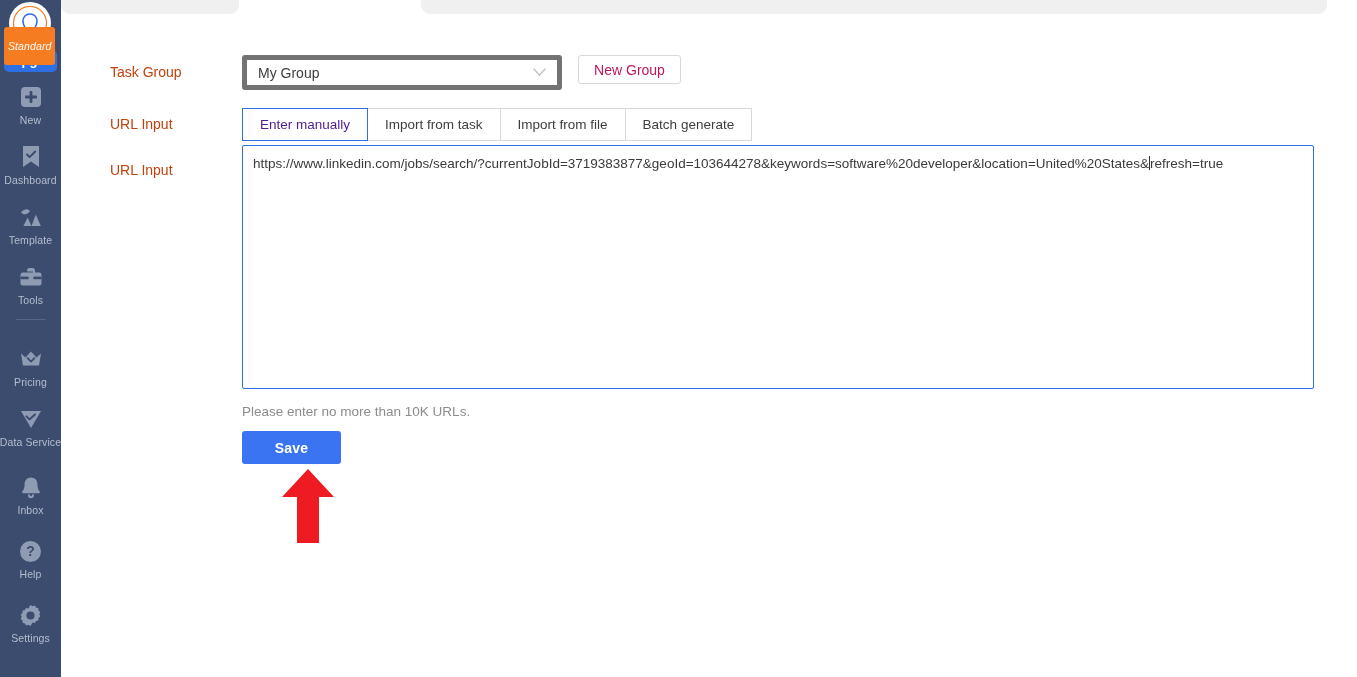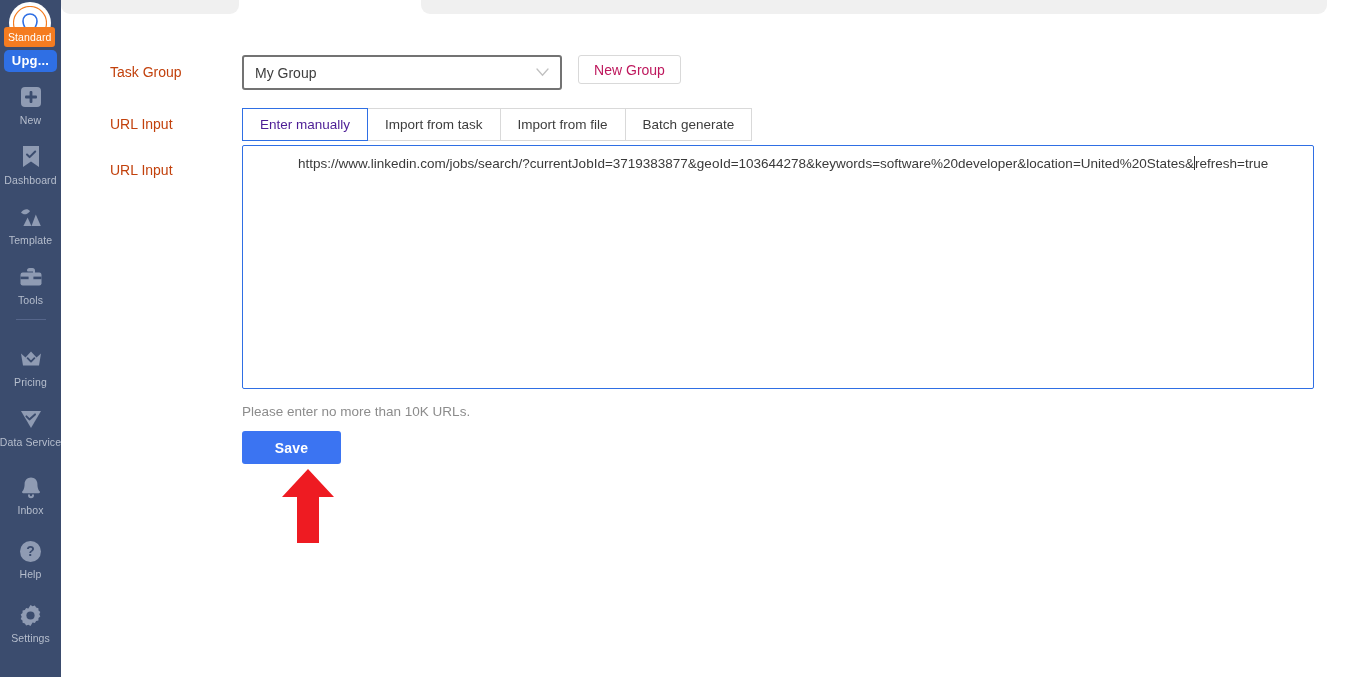--- a/index.html
+++ b/index.html
@@ -30,24 +30,25 @@
     position: absolute; top: 2px; left: 9px;
     width: 42px; height: 42px; border-radius: 50%;
     background: #ffffff;
     display: flex; align-items: center; justify-content: center;
     overflow: hidden;
   }
   .sb-badge {
     position: absolute; top: 27px; left: 4px;
     background: #f57c20; color:#fff;
     font-size: 10.5px; line-height: 14px;
-    padding: 3px 4px; border-radius: 3px;
+    padding: 12px 4px; border-radius: 3px;
     letter-spacing: .1px;
     white-space: nowrap;
     font-family: "Liberation Sans", sans-serif;
+    font-style: italic;
   }
   .sb-upgrade {
     margin-top: 2px;
     background: #2f6fe4; color:#ffffff;
     font-size: 13px; font-weight: 700;
     padding: 3px 8px 4px; border-radius: 5px;
     cursor: pointer; letter-spacing:.2px;
   }
   .sb-item {
     width: 61px;
@@ -89,21 +90,21 @@
     white-space: nowrap;
   }
   .lbl-taskgroup { left: 49px; top: 50px; }
   .lbl-urlsource { left: 49px; top: 102px; }
   .lbl-urlinput  { left: 49px; top: 148px; }
 
   
   .select {
     position: absolute; left: 181px; top: 41px;
     width: 320px; height: 35px;
-    border: 2px solid #737373; border-radius: 3px;
+    border: 5px solid #737373; border-radius: 3px;
     background:#fff;
     display:flex; align-items:center;
     padding: 0 11px;
     cursor: pointer;
   }
   .select .val { font-size: 14px; color: #3d3d3d; flex: 1; }
   .select .chev { color:#bfbfbf; display:flex; align-items:center; }
 
   .btn-newgroup {
     position: absolute; left: 517px; top: 41px;
@@ -143,21 +144,20 @@
     background:#fff;
     padding: 8px 10px;
     overflow: hidden;
   }
   .urlbox .urltext {
     font-size: 13.5px; color: #3a3a3a;
     line-height: 20px;
     word-break: break-all;
     white-space: pre-wrap;
     font-family: "Liberation Sans", sans-serif;
-    margin-left: 45px;
   }
   .caret {
     display:inline-block; width:1px; height:14px;
     background:#333; vertical-align:-2px;
     margin: 0 0px;
   }
 
   .hint {
     position: absolute; left: 181px; top: 390px;
     font-size: 13.5px; color: #8c8c8c;

